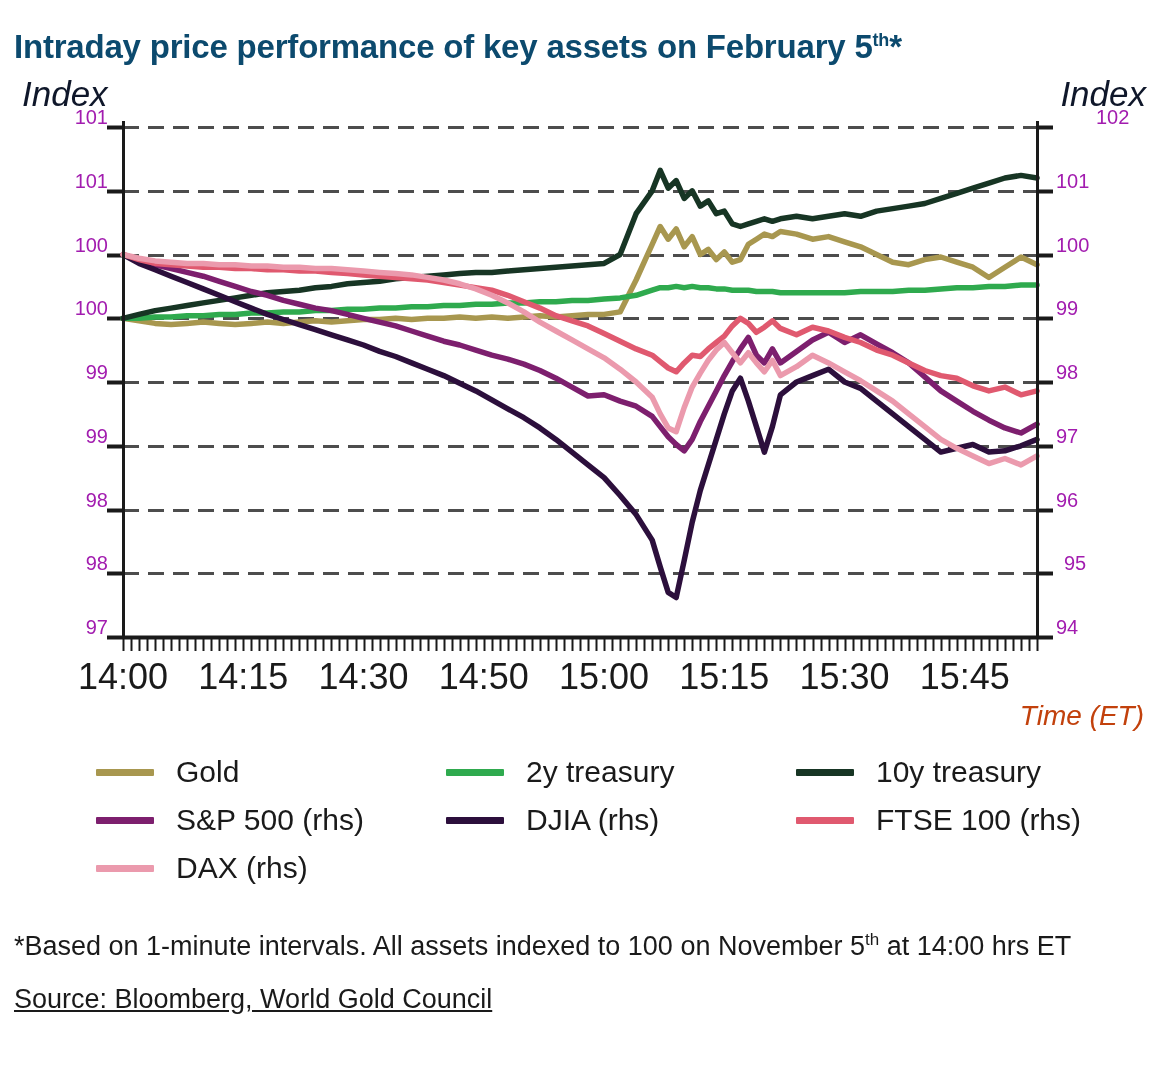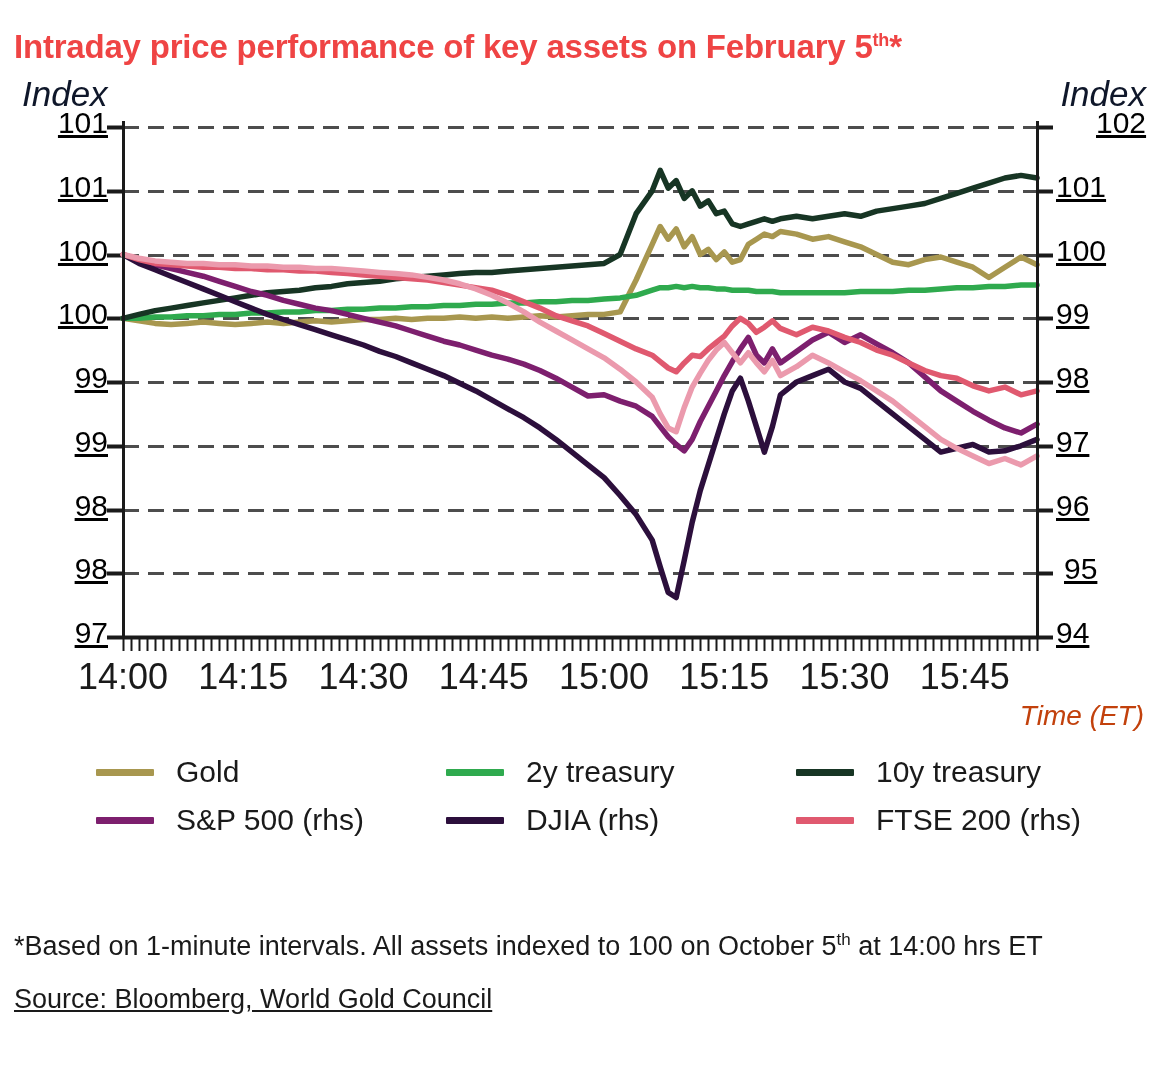--- a/index.html
+++ b/index.html
@@ -15,21 +15,21 @@
     overflow: hidden;
     position: relative;
   }
   #chart-title {
     position: absolute;
     left: 14px;
     top: 6px;
     font-size: 33px;
     letter-spacing: -0.2px;
     white-space: nowrap;
-    color: #ef4444;
+    color: #0c4a6e;
   }
   #chart-title sup {
     font-size: 18px;
     vertical-align: super;
     line-height: 0;
   }
   .axis-unit {
     position: absolute;
     top: 74px;
     font-size: 35px;
@@ -43,25 +43,24 @@
     position: absolute;
     left: 0;
     top: 0;
     width: 1154px;
     height: 760px;
   }
   #plot-svg { display: block; }
 
   .ylabel {
     position: absolute;
-    font-size: 30px;
-    color: #000000;
+    font-size: 20px;
+    color: #a21caf;
     text-align: right;
     white-space: nowrap;
-    text-decoration: underline;
   }
   .ylabel-left  { width: 96px; left: 12px; }
   .ylabel-right { width: 96px; left: 1056px; text-align: left; }
 
   .xlabel {
     position: absolute;
     font-size: 36px;
     color: #1a1a1a;
     text-align: center;
     white-space: nowrap;
@@ -315,21 +314,21 @@
     <div class="ylabel ylabel-right" style="top: 361px;">98</div>
     <div class="ylabel ylabel-right" style="top: 424.75px;">97</div>
     <div class="ylabel ylabel-right" style="top: 488.5px;">96</div>
     <div class="ylabel ylabel-right" style="top: 552.25px; margin-left: 8px;">95</div>
     <div class="ylabel ylabel-right" style="top: 616px;">94</div>
   </div>
 <div id="xlabels">
     <div class="xlabel" style="left: 58px; top: 656px;">14:00</div>
     <div class="xlabel" style="left: 178.263px; top: 656px;">14:15</div>
     <div class="xlabel" style="left: 298.526px; top: 656px;">14:30</div>
-    <div class="xlabel" style="left: 418.789px; top: 656px;">14:45</div>
+    <div class="xlabel" style="left: 418.789px; top: 656px;">14:50</div>
     <div class="xlabel" style="left: 539.053px; top: 656px;">15:00</div>
     <div class="xlabel" style="left: 659.316px; top: 656px;">15:15</div>
     <div class="xlabel" style="left: 779.579px; top: 656px;">15:30</div>
     <div class="xlabel" style="left: 899.842px; top: 656px;">15:45</div>
   </div>
 
 <div id="xaxis-title">Time (ET)</div>
 
 <div id="legend">
     <div class="legend-row">
@@ -350,21 +349,27 @@
       <div class="legend-item">
         <span class="legend-swatch" style="background: rgb(125, 31, 110);"></span>
         <span class="legend-label">S&amp;P 500 (rhs)</span>
       </div>
       <div class="legend-item">
         <span class="legend-swatch" style="background: rgb(44, 15, 60);"></span>
         <span class="legend-label">DJIA (rhs)</span>
       </div>
       <div class="legend-item">
         <span class="legend-swatch" style="background: rgb(224, 89, 111);"></span>
-        <span class="legend-label">FTSE 200 (rhs)</span>
+        <span class="legend-label">FTSE 100 (rhs)</span>
+      </div>
+    </div>
+    <div class="legend-row">
+      <div class="legend-item">
+        <span class="legend-swatch" style="background: rgb(235, 154, 173);"></span>
+        <span class="legend-label">DAX (rhs)</span>
       </div>
     </div>
   </div>
 
 <div id="footnotes">
-  <div class="footnote" id="footnote-main"><span>*Based on 1-minute intervals. All assets indexed to 100 on October 5</span><sup>th</sup><span> at 14:00 hrs ET</span></div>
+  <div class="footnote" id="footnote-main"><span>*Based on 1-minute intervals. All assets indexed to 100 on November 5</span><sup>th</sup><span> at 14:00 hrs ET</span></div>
   <div class="footnote" id="source-note">Source: Bloomberg, World Gold Council</div>
 </div>
 
 </body></html>

